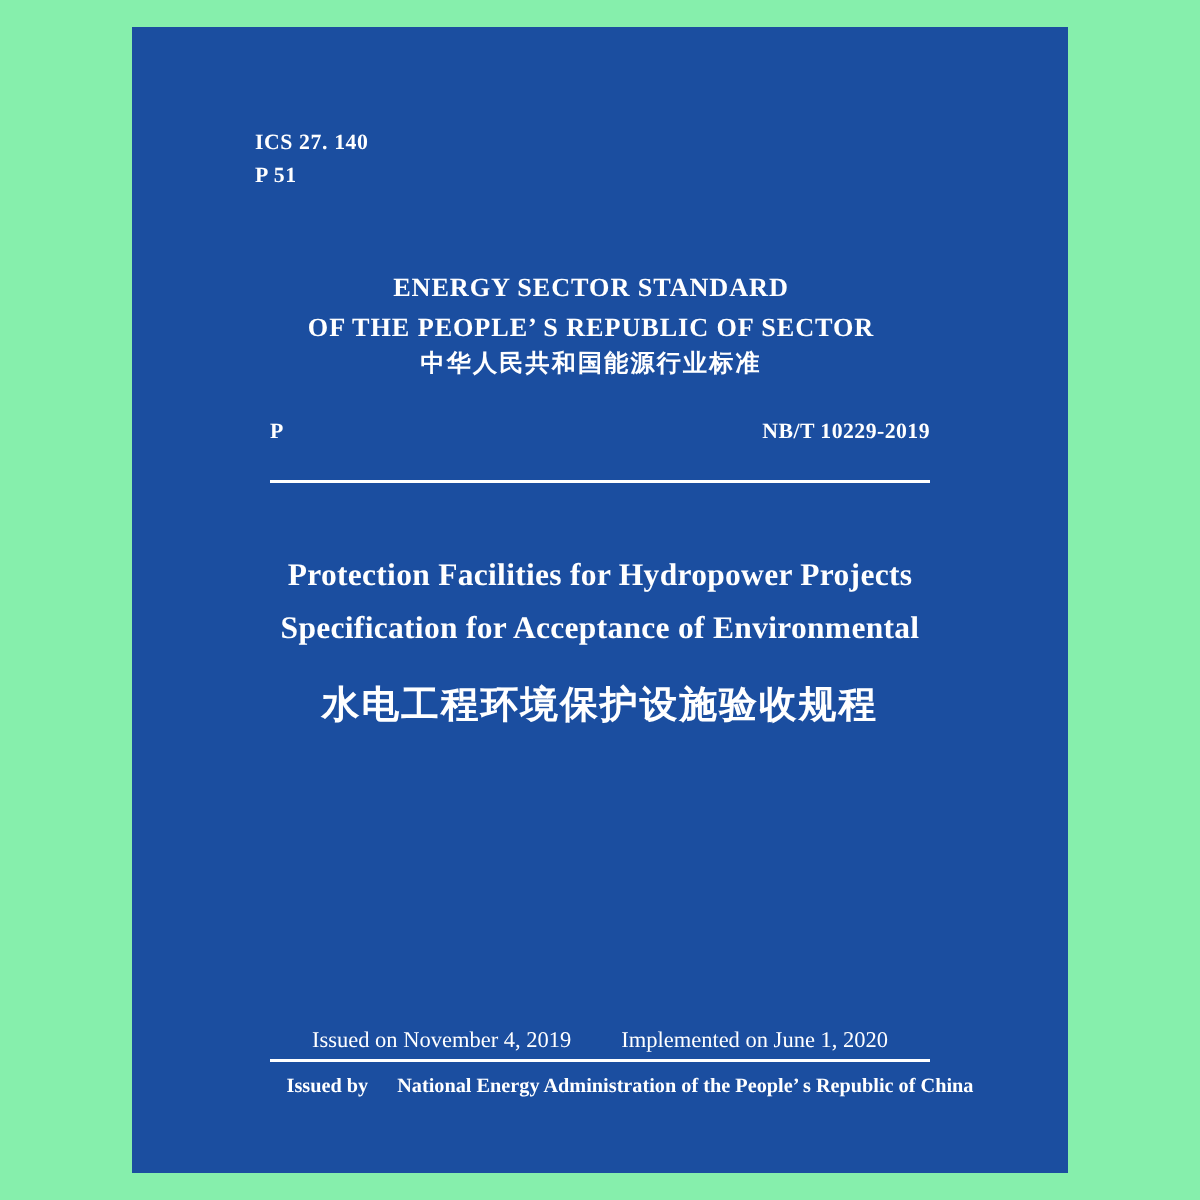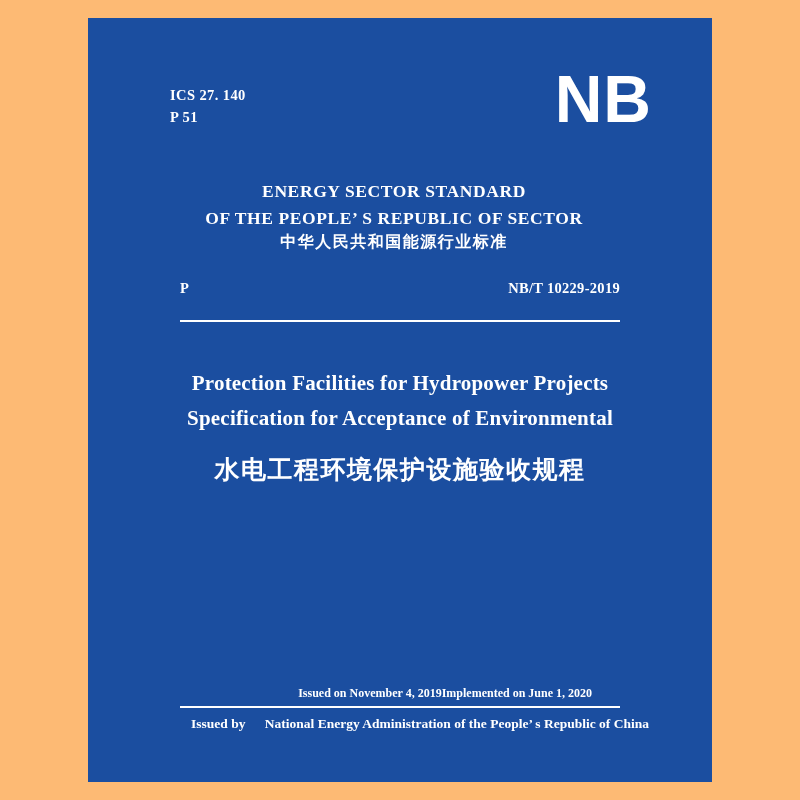--- a/index.html
+++ b/index.html
@@ -4,21 +4,21 @@
 <style>
   html, body {
     margin: 0;
     padding: 0;
     background: #ffffff;
   }
   #page {
     position: relative;
     width: 800px;
     height: 800px;
-    background: #fdba74;
+    background: #86efac;
     overflow: hidden;
     font-family: "Liberation Serif", serif;
   }
   
   .cover {
     position: absolute;
     left: 88px;
     top: 18px;
     width: 624px;
     height: 764px;
@@ -119,24 +119,24 @@
     letter-spacing: 1.5px;
     margin-top: 18px;
   }
   
   .dates-row {
     position: absolute;
     left: 120px;
     right: 120px;
     top: 668px;
     display: flex;
-    justify-content: flex-end;
+    justify-content: space-between;
     align-items: baseline;
-    font-weight: bold;
-    font-size: 12px;
+    font-weight: normal;
+    font-size: 15px;
   }
   
   .issuer-row {
     position: absolute;
     left: 0;
     right: 0;
     top: 698px;
     text-align: center;
     font-weight: bold;
     font-size: 13.5px;
@@ -148,21 +148,20 @@
 <body>
 
 <div id="page">
   <div class="cover">
 
     <div class="ics-block">
       <div class="ics-line">ICS 27. 140</div>
       <div class="ics-line">P 51</div>
     </div>
 
-    <div class="nb-logo">NB</div>
 
     <div class="org-block">
       <div class="org-en">ENERGY SECTOR STANDARD</div>
       <div class="org-en">OF THE PEOPLE’ S REPUBLIC OF SECTOR</div>
       <div class="org-cn">中华人民共和国能源行业标准</div>
     </div>
 
     <div class="code-row">
       <div class="code-left">P</div>
       <div class="code-right">NB/T 10229-2019</div>

